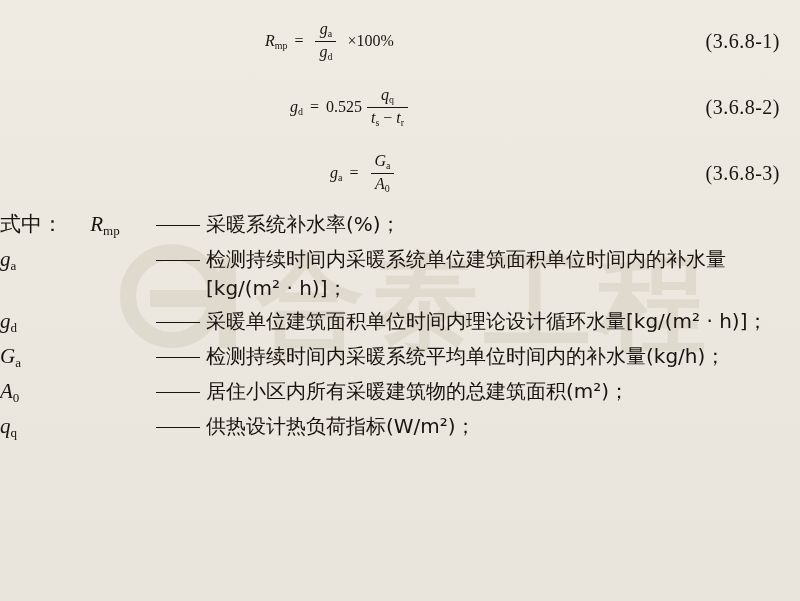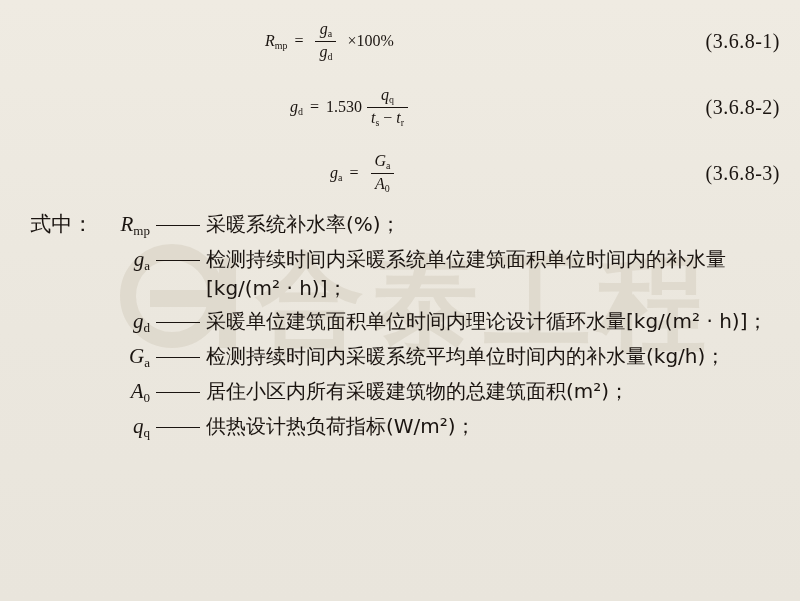--- a/index.html
+++ b/index.html
@@ -147,21 +147,20 @@
     font-size: 21px;
   }
   .def-row {
     display: flex;
     align-items: flex-start;
     margin-bottom: 5px;
   }
   .def-label {
     width: 150px;
     flex: none;
-    text-align: right;
     padding-right: 2px;
     font-family: "Liberation Serif", serif;
     line-height: 1.42;
   }
   .def-lead {
     flex: none;
     width: 48px;
     padding-top: 0.72em;
     margin: 0 2px 0 4px;
   }
@@ -210,21 +209,21 @@
         </span>
         <span class="times">×100%</span>
       </div>
       <div class="formula-num">(3.6.8-1)</div>
     </div>
 
     <div class="formula-row">
       <div class="formula-body" style="margin-left:290px">
         <span class="var"><span>g</span><span class="sub">d</span></span>
         <span class="eq">=</span>
-        <span>1.530</span>
+        <span>0.525</span>
         <span class="frac">
           <span class="top var"><span>q</span><span class="sub">q</span></span>
           <span class="bot var"><span>t</span><span class="sub">s</span><span style="font-style:normal;margin:0 4px;">−</span><span>t</span><span class="sub">r</span></span>
         </span>
       </div>
       <div class="formula-num">(3.6.8-2)</div>
     </div>
 
     <div class="formula-row">
       <div class="formula-body" style="margin-left:330px">

